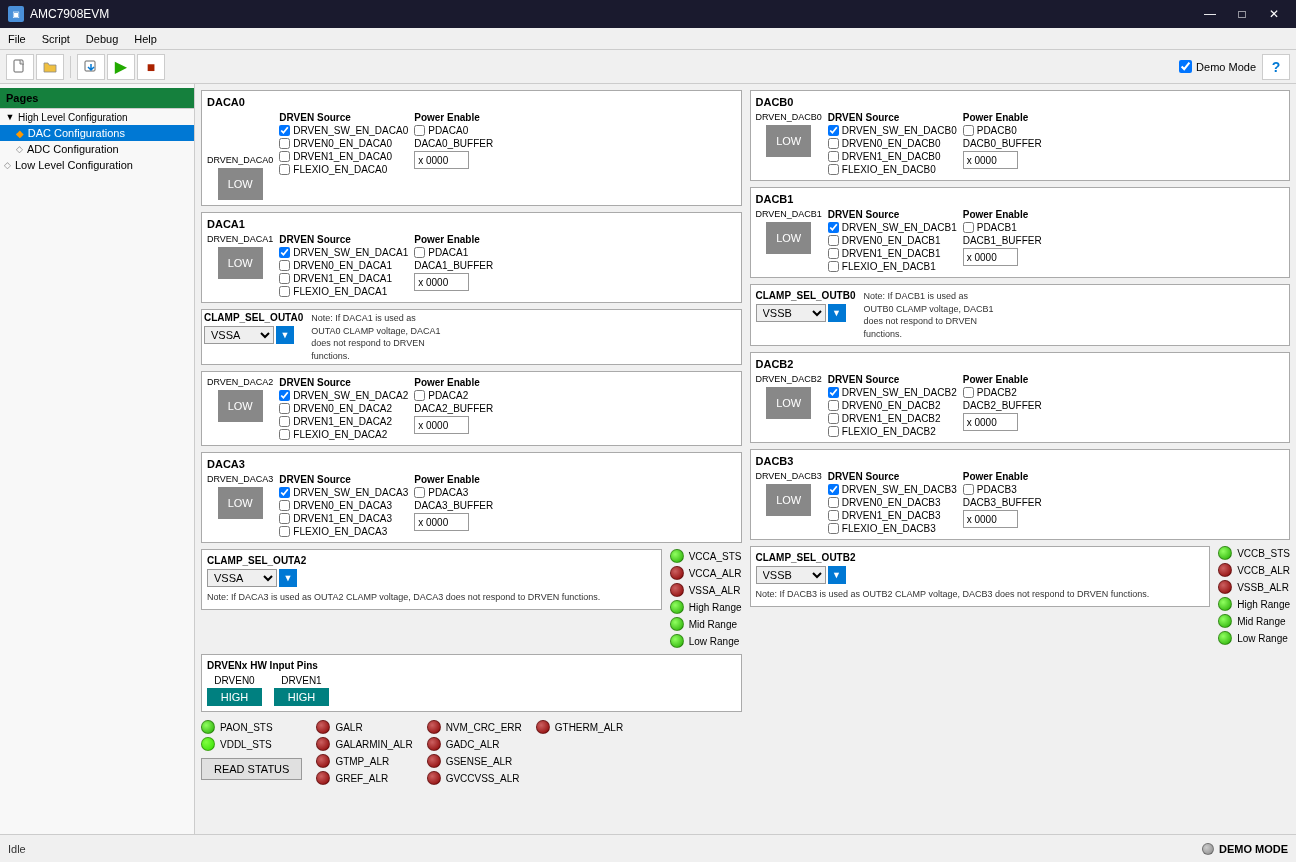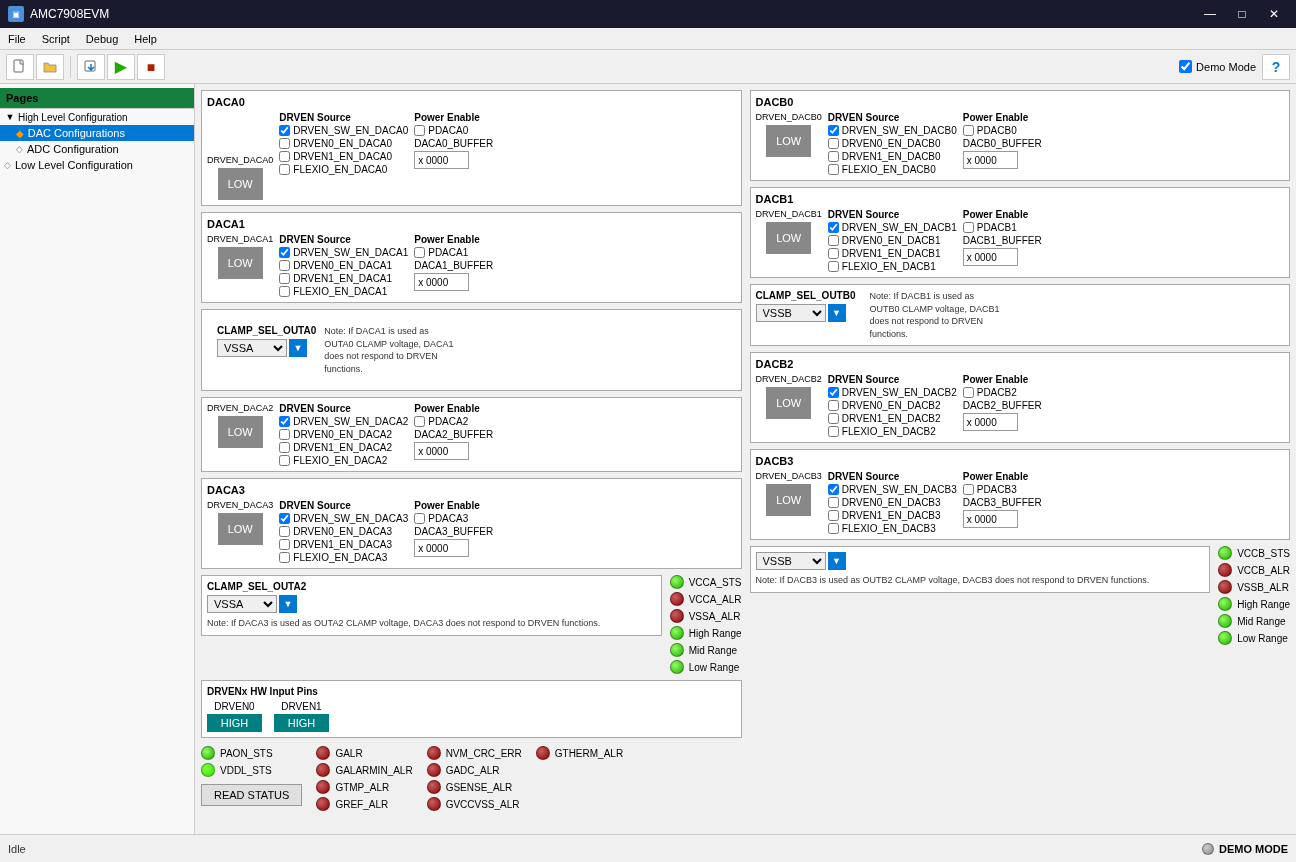--- a/index.html
+++ b/index.html
@@ -278,21 +278,21 @@
             </div>
             <div style="display:flex;flex-direction:column;gap:2px;">
               <span style="font-size:10px;font-weight:bold;">Power Enable</span>
               <label class="checkbox-item"><input type="checkbox" style=""> PDACA1</label>
               <span style="font-size:10px;">DACA1_BUFFER</span>
               <input type="text" class="buffer-input" value="x 0000" style="">
             </div>
           </div>
         </div>
 
-        <div style="background:white; border:1px solid #aaa; padding:15px; display:flex; gap:8px; align-items:flex-start;">
+        <div style="background:white; border:1px solid #aaa; padding:2px; display:flex; gap:8px; align-items:flex-start;">
           <div>
             <div style="font-size:10px;font-weight:bold;margin-bottom:3px;">CLAMP_SEL_OUTA0</div>
             <div style="display:flex;align-items:center;gap:2px;">
               <select style="font-size:11px;padding:1px 2px;border:1px solid #999;width:70px;">
                 <option>VSSA</option>
               </select>
               <button style="background:#0078d4;color:white;border:none;width:18px;height:18px;font-size:9px;cursor:pointer;">▼</button>
             </div>
           </div>
           <div style="font-size:9px;color:#333;line-height:1.4;max-width:130px;">Note: If DACA1 is used as OUTA0 CLAMP voltage, DACA1 does not respond to DRVEN functions.</div>
@@ -439,21 +439,21 @@
             </div>
             <div style="display:flex;flex-direction:column;gap:2px;">
               <span style="font-size:10px;font-weight:bold;">Power Enable</span>
               <label class="checkbox-item"><input type="checkbox" style=""> PDACB1</label>
               <span style="font-size:10px;">DACB1_BUFFER</span>
               <input type="text" class="buffer-input" value="x 0000" style="">
             </div>
           </div>
         </div>
 
-        <div style="background:white; border:1px solid #aaa; padding:5px; display:flex; gap:14px; align-items:flex-start;">
+        <div style="background:white; border:1px solid #aaa; padding:5px; display:flex; gap:8px; align-items:flex-start;">
           <div>
             <div style="font-size:10px;font-weight:bold;margin-bottom:3px;">CLAMP_SEL_OUTB0</div>
             <div style="display:flex;align-items:center;gap:2px;">
               <select style="font-size:11px;padding:1px 2px;border:1px solid #999;width:70px;">
                 <option>VSSB</option>
               </select>
               <button style="background:#0078d4;color:white;border:none;width:18px;height:18px;font-size:9px;cursor:pointer;">▼</button>
             </div>
           </div>
           <div style="font-size:9px;color:#333;line-height:1.4;max-width:130px;">Note: If DACB1 is used as OUTB0 CLAMP voltage, DACB1 does not respond to DRVEN functions.</div>
@@ -500,20 +500,21 @@
               <span style="font-size:10px;font-weight:bold;">Power Enable</span>
               <label class="checkbox-item"><input type="checkbox" style=""> PDACB3</label>
               <span style="font-size:10px;">DACB3_BUFFER</span>
               <input type="text" class="buffer-input" value="x 0000" style="">
             </div>
           </div>
         </div>
 
         <div style="display:flex; gap:8px; align-items:flex-start;">
           <div style="background:white; border:1px solid #aaa; padding:5px; flex:1;">
+            <div style="font-size:10px;font-weight:bold;margin-bottom:3px;">CLAMP_SEL_OUTB2</div>
             <div style="display:flex;align-items:center;gap:2px;margin-bottom:4px;">
               <select style="font-size:11px;padding:1px 2px;border:1px solid #999;width:70px;">
                 <option>VSSB</option>
               </select>
               <button style="background:#0078d4;color:white;border:none;width:18px;height:18px;font-size:9px;cursor:pointer;">▼</button>
             </div>
             <div style="font-size:9px;color:#333;line-height:1.4;">Note: If DACB3 is used as OUTB2 CLAMP voltage, DACB3 does not respond to DRVEN functions.</div>
           </div>
           <div style="display:flex;flex-direction:column;gap:3px;">
             <div class="status-item">

